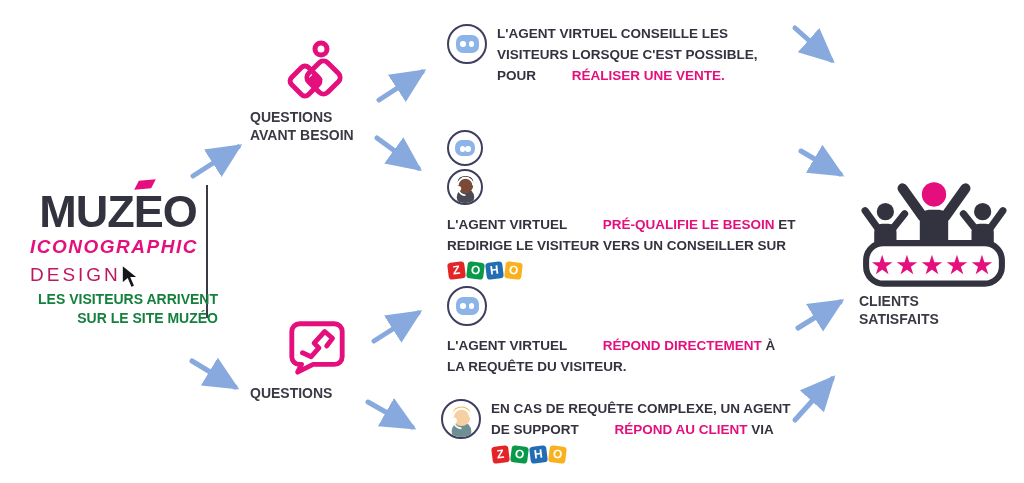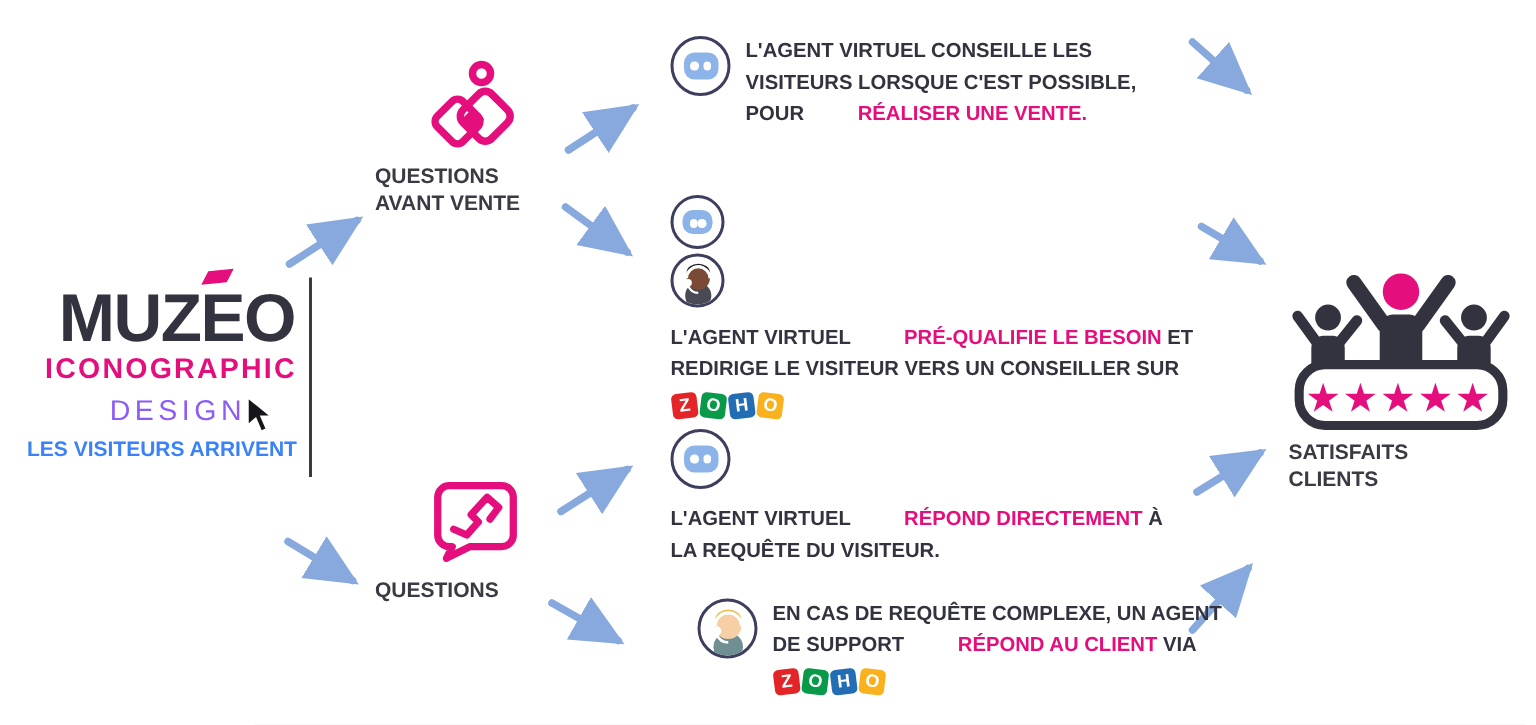--- a/index.html
+++ b/index.html
@@ -5,39 +5,39 @@
   html,body{margin:0;padding:0;background:#f4f4f4;}
   .canvas{
     position:relative;width:1024px;height:483px;background:#ffffff;
     font-family:"Liberation Sans",sans-serif;overflow:hidden;margin:0 auto;
   }
   
   .logo-block{position:absolute;left:30px;top:188px;width:176px;overflow:visible;}
   .muzeo-word{font-size:45px;font-weight:800;letter-spacing:-1px;color:#33333F;line-height:1.05;white-space:nowrap;text-align:center;}
   .accent-e{position:relative;display:inline-block;}
   .accent-e::before{content:"";position:absolute;top:-8px;left:3px;width:16px;height:9px;background:#E40F7D;transform:skewX(-32deg) rotate(-6deg);}
-  .logo-sub1{font-size:19px;font-weight:600;letter-spacing:1.5px;color:#E40F7D;margin-top:1px;white-space:nowrap;}
-  .logo-sub2{display:flex;justify-content:flex-end;align-items:center;font-size:19px;font-weight:500;letter-spacing:3px;color:#8b5cf6;margin-top:1px;padding-right:20px;}
+  .logo-sub1{font-size:19px;font-weight:600;letter-spacing:1.5px;color:#E40F7D;margin-top:1px;white-space:nowrap;font-style:italic;}
+  .logo-sub2{display:flex;justify-content:flex-start;align-items:center;font-size:19px;font-weight:500;letter-spacing:3px;color:#be185d;margin-top:1px;padding-right:20px;}
   .cursor-icon{margin-left:-2px;margin-top:4px;}
   .logo-divider{position:absolute;left:206px;top:185px;width:1.5px;height:133px;background:#3A3A44;}
-  .tagline{position:absolute;left:18px;top:290px;width:200px;text-align:left;font-size:14px;font-weight:800;color:#3b82f6;line-height:1.35;}
+  .tagline{position:absolute;left:18px;top:290px;width:200px;text-align:right;font-size:14px;font-weight:800;color:#15803d;line-height:1.35;}
   
   .node-label{position:absolute;text-align:left;font-size:14px;font-weight:800;color:#3A3A44;line-height:1.3;}
   .qav-icon{position:absolute;left:283px;top:40px;}
   .qav-label{left:250px;top:108px;width:128px;}
   .qds-icon{position:absolute;left:286px;top:316px;}
   .qds-label{left:250px;top:384px;width:128px;}
   .clients-icon{position:absolute;left:858px;top:180px;}
   .clients-label{left:859px;top:292px;width:150px;}
   
   .block{position:absolute;display:flex;gap:10px;align-items:flex-start;}
   .block-1{left:447px;top:24px;width:345px;}
   .block-2{left:447px;top:130px;width:355px;flex-direction:column;}
   .block-3{left:447px;top:286px;width:345px;flex-direction:column;}
-  .block-4{left:465px;top:399px;width:365px;}
+  .block-4{left:441px;top:399px;width:365px;}
   .badge-col{display:flex;flex-direction:column;gap:3px;flex:0 0 auto;}
   .badge{width:40px;height:40px;border-radius:50%;background:#fff;border:2.5px solid #3E3E5E;box-sizing:border-box;display:flex;align-items:center;justify-content:center;overflow:hidden;}
   .badge.small{width:36px;height:36px;}
   .robot-head{width:23px;height:18px;background:#8CB4E8;border-radius:7px;position:relative;}
   .robot-head::before,.robot-head::after{content:"";position:absolute;top:6px;width:5.5px;height:5.5px;border-radius:50%;background:#fff;}
   .robot-head::before{left:4.5px;}
   .robot-head::after{right:4.5px;}
   .block-text{font-size:13.5px;font-weight:800;line-height:1.55;color:#33333F;margin:0;}
   .seg-dark{color:#33333F;}
   .seg-pink{color:#E40F7D;padding-left:32px;}
@@ -80,31 +80,32 @@
       <span>DESIGN</span>
       <svg class="cursor-icon" width="24" height="27" viewBox="0 0 16 18">
         <path d="M2,1 L2,14 L5.6,10.9 L8,16.6 L10.7,15.4 L8.3,9.9 L13,9.9 Z" fill="#15151a" stroke="#ffffff" stroke-width="1.1"></path>
       </svg>
     </div>
   </div>
   <div class="logo-divider"></div>
 
   <div class="tagline">
     <div>LES VISITEURS ARRIVENT</div>
+    <div>SUR LE SITE MUZÉO</div>
   </div>
 
   <svg class="qav-icon" width="64" height="64" viewBox="0 0 64 64">
     <circle cx="38" cy="9" r="6" fill="none" stroke="#E40F7D" stroke-width="5"></circle>
     <rect x="10" y="29" width="24" height="24" rx="5" transform="rotate(-45 22 41)" fill="none" stroke="#E40F7D" stroke-width="5"></rect>
     <rect x="27" y="24" width="27" height="27" rx="6" transform="rotate(-45 40.5 37.5)" fill="none" stroke="#E40F7D" stroke-width="5"></rect>
     <rect x="27" y="34" width="11" height="11" rx="2" transform="rotate(-45 32.5 39.5)" fill="#E40F7D"></rect>
   </svg>
   <div class="node-label qav-label">
     <div>QUESTIONS</div>
-    <div>AVANT VENTE</div>
+    <div>AVANT BESOIN</div>
   </div>
 
   <svg class="qds-icon" width="62" height="62" viewBox="0 0 64 64">
     <path d="M14,8 h36 a8,8 0 0 1 8,8 v26 a8,8 0 0 1 -8,8 H28 L12,58 L16,50 h-2 a8,8 0 0 1 -8,-8 V16 a8,8 0 0 1 8,-8 Z" fill="none" stroke="#E40F7D" stroke-width="5" stroke-linejoin="round"></path>
     <path d="M17,38 L26,42 L34,33 L29,28 L40,16 L48,23 L42,31" fill="none" stroke="#E40F7D" stroke-width="5" stroke-linejoin="round" stroke-linecap="round"></path>
   </svg>
   <div class="node-label qds-label">
     <div>QUESTIONS</div>
   </div>
 
@@ -122,22 +123,22 @@
       <line x1="116" y1="48" x2="104" y2="33" stroke-width="7"></line>
       <line x1="130" y1="48" x2="143" y2="30" stroke-width="7"></line>
       <line x1="64" y1="36" x2="44" y2="8" stroke-width="10"></line>
       <line x1="86" y1="36" x2="106" y2="8" stroke-width="10"></line>
     </g>
     <circle cx="75" cy="14" r="12" fill="#E40F7D"></circle>
     <rect x="8" y="62" width="134" height="40" rx="17" fill="#ffffff" stroke="#33333F" stroke-width="6"></rect>
     <text x="75" y="92" text-anchor="middle" font-size="23" font-weight="bold" letter-spacing="4" fill="#E40F7D">★★★★★</text>
   </svg>
   <div class="node-label clients-label">
+    <div>CLIENTS</div>
     <div>SATISFAITS</div>
-    <div>CLIENTS</div>
   </div>
 
   <div class="block block-1">
     <div class="badge-col">
       <div class="badge">
           <div class="robot-head"></div>
         </div>
     </div>
     <p class="block-text"><span class="seg-dark">L'AGENT VIRTUEL CONSEILLE LES VISITEURS LORSQUE C'EST POSSIBLE, POUR </span><span class="seg-pink">RÉALISER UNE VENTE.</span></p>
   </div>

